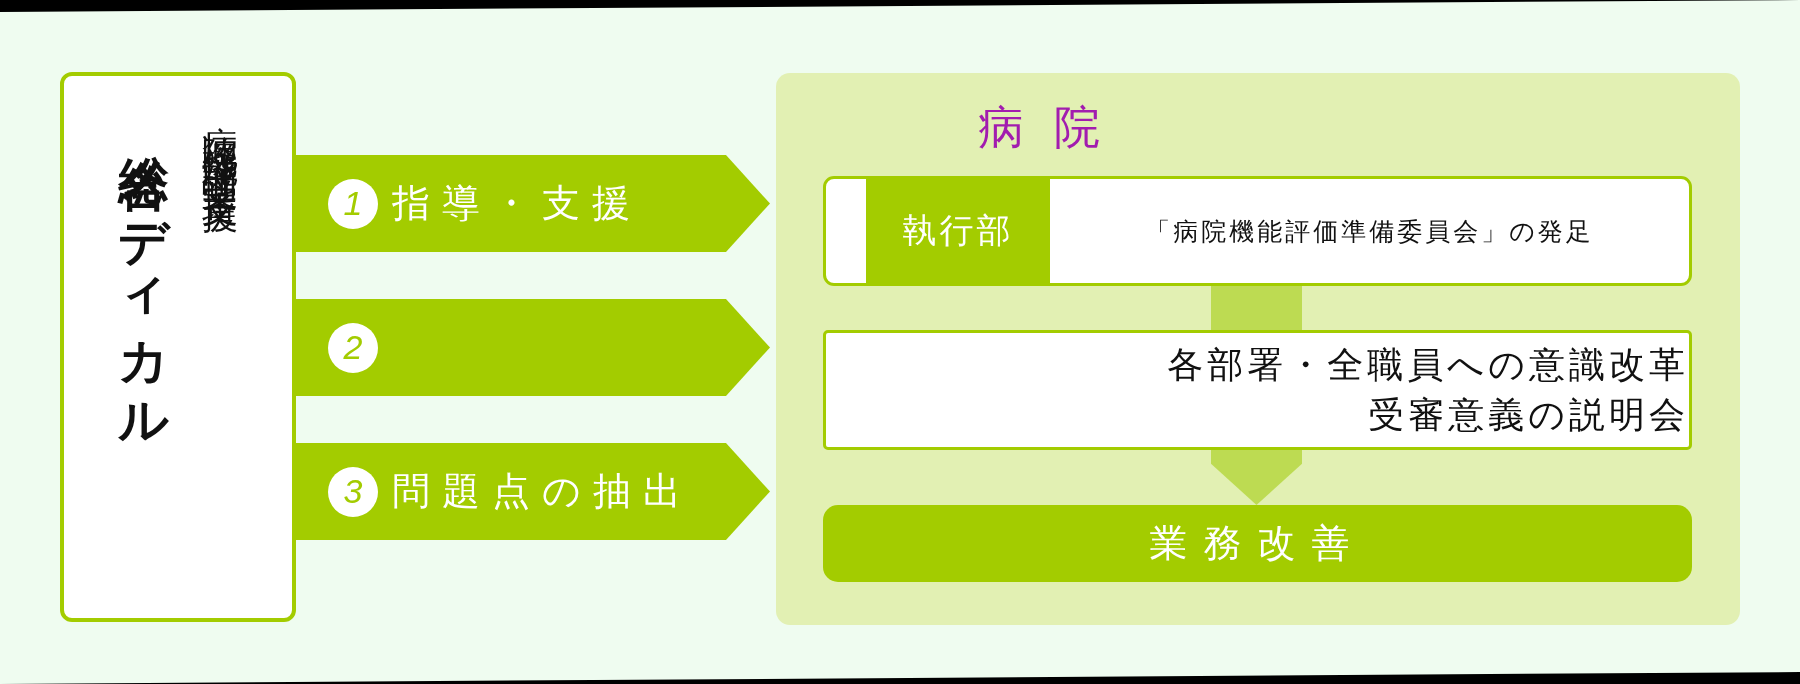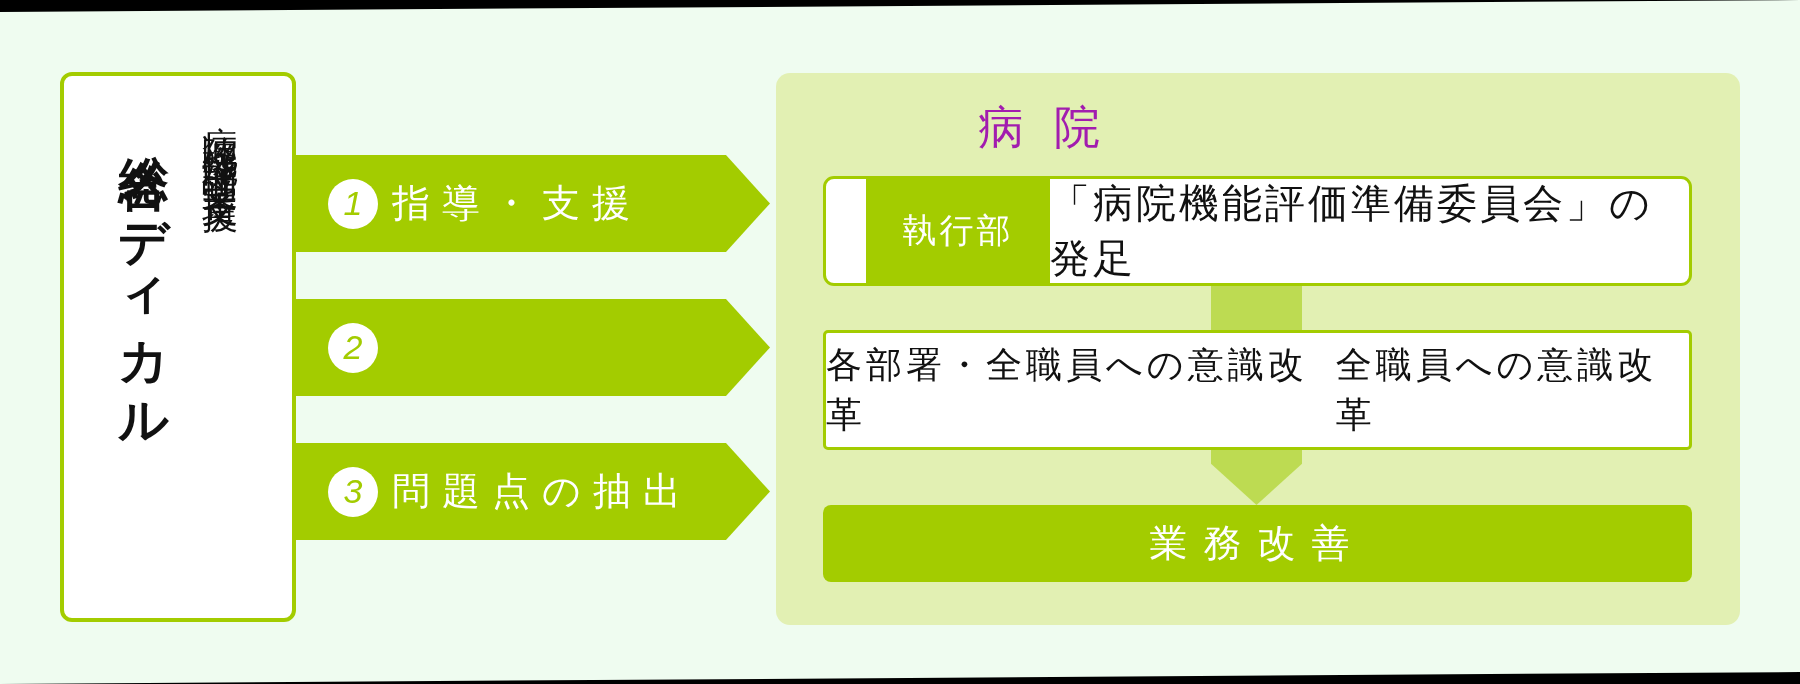--- a/index.html
+++ b/index.html
@@ -55,38 +55,38 @@
     position:absolute; left:47px; top:103px; width:869px; height:110px;
     background:#fff; border:3px solid #a3cc00; box-sizing:border-box; border-radius:11px;
     display:flex; overflow:hidden;padding-left:40px;
   }
   .box1 .dept {
     width:184px; background:#a3cc00; color:#fff; font-size:34px;
     display:flex; align-items:center; justify-content:center; letter-spacing:3px;
   }
   .box1 .text {
     flex:1; display:flex; align-items:center; justify-content:center;
-    font-size:40px; color:#111; letter-spacing:3px;
+    font-size:25px; color:#111; letter-spacing:3px;
   }
   .connector {
     position:absolute; left:435px; top:213px; width:91px; height:44px; background:#bddb52;
   }
   .box2 {
     position:absolute; left:47px; top:257px; width:869px; height:120px;
     background:#fff; border:3px solid #a3cc00; box-sizing:border-box; border-radius:5px;
-    display:flex; align-items:center; justify-content:center;
+    display:flex; flex-direction:column; align-items:flex-end; justify-content:center;
     font-size:36px; color:#111; letter-spacing:4px; line-height:50px;
   }
   .down-arrow {
     position:absolute; left:435px; top:377px; width:91px; height:55px; background:#bddb52;
     clip-path: polygon(0 0, 100% 0, 100% 25%, 50% 100%, 0 25%);
   }
   .result {
     position:absolute; left:47px; top:432px; width:869px; height:77px;
-    background:#a3cc00; border-radius:8px;
+    background:#a3cc00; border-radius:15px;
     display:flex; align-items:center; justify-content:center;
     color:#fff; font-size:38px; letter-spacing:16px;
   }
 </style>
 </head>
 <body>
 
 <div class="edge-top"></div>
 <div class="edge-bottom"></div>
 
@@ -112,19 +112,19 @@
 
   <div class="box1">
     <div class="dept">執行部</div>
     <div class="text">「病院機能評価準備委員会」の発足</div>
   </div>
 
   <div class="connector"></div>
 
   <div class="box2">
     <div>各部署・全職員への意識改革</div>
-    <div>全職員への意識改革</div>
+    <div>受審意義の説明会</div>
   </div>
 
   <div class="down-arrow"></div>
 
   <div class="result">業務改善</div>
 </div>
 
 </body></html>

